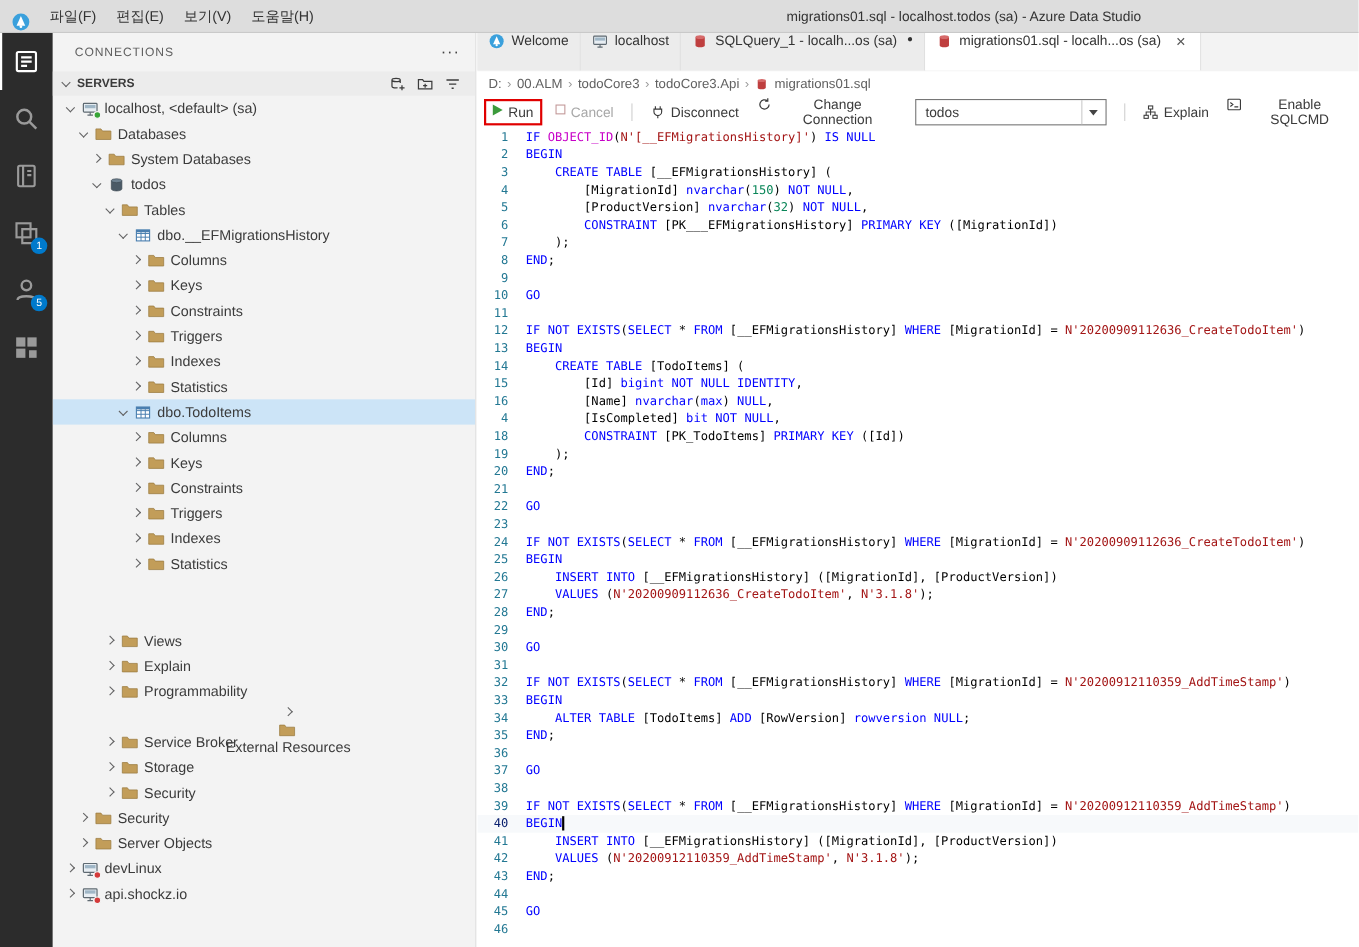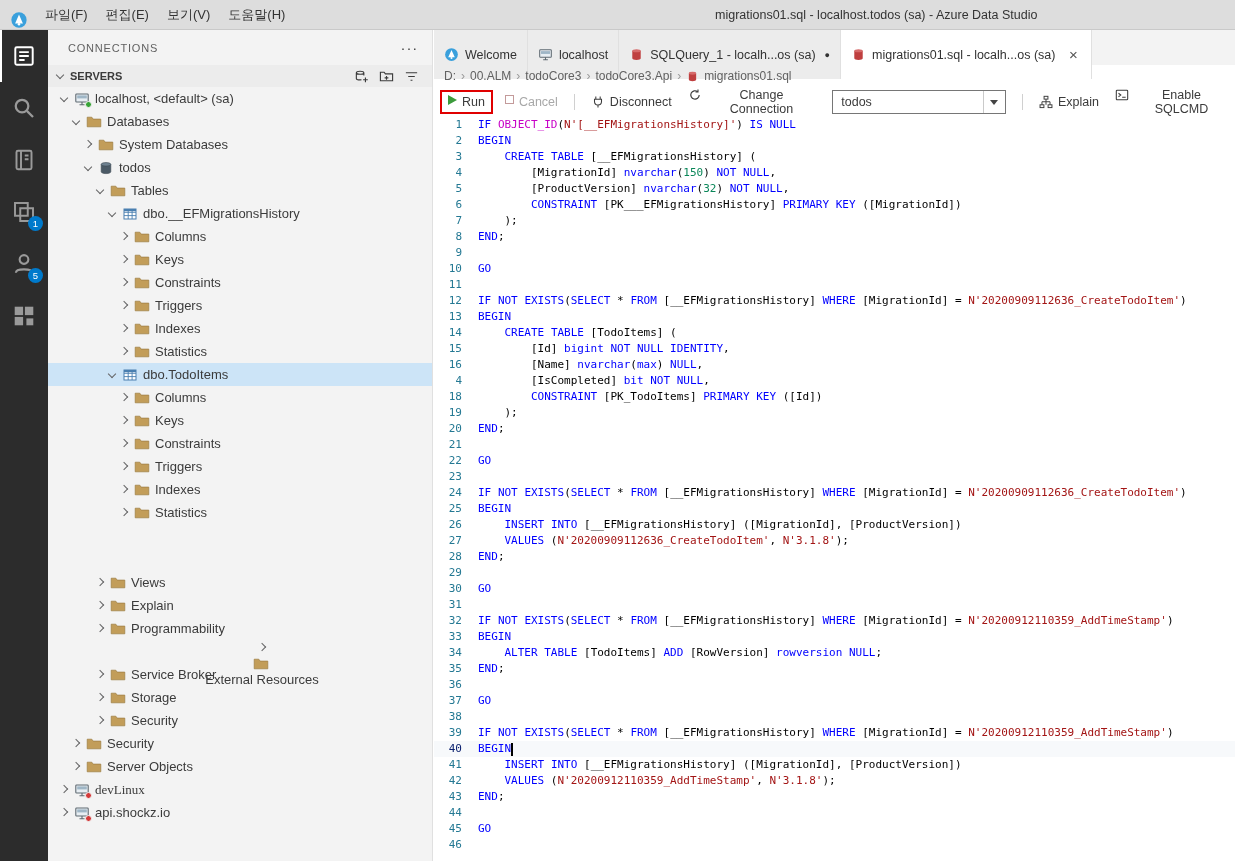--- a/index.html
+++ b/index.html
@@ -40,21 +40,21 @@
   .chev.right::before{transform:rotate(-45deg)}
   .chev.down::before{transform:rotate(45deg)}
   .tree-icon{width:16px;height:16px;margin:0 5px 0 2px;position:relative;flex:none}
   .tree-icon svg{width:16px;height:16px;display:block}
   .status-dot{position:absolute;width:7px;height:7px;border-radius:50%;right:-2px;bottom:-1px;border:1px solid #f3f3f3}
   .status-dot.on{background:#37a437}
   .status-dot.off{background:#d43a3a}
   
   .editor{position:absolute;left:434px;top:30px;right:0;bottom:0;background:#fff}
   .tabs{height:35px;background:#f3f3f3;display:flex}
-  .tab{display:flex;align-items:center;padding:0 10px;font-size:12.5px;color:#333;gap:6px;height:49px;
+  .tab{display:flex;align-items:flex-start;padding:0 10px;font-size:12.5px;color:#333;gap:6px;height:34px;
     background:#ececec;border-right:1px solid #e0e0e0;cursor:pointer;white-space:nowrap}
   .tab.active{background:#fff}
   .tab-icon svg{width:15px;height:15px;display:block}
   .dirty{font-size:9px;margin-left:3px;color:#333}
   .close{margin-left:4px;color:#555;font-size:15px;width:16px;text-align:center}
   .breadcrumb{height:22px;display:flex;align-items:center;font-size:12px;color:#616161;padding-left:10px;gap:5px;background:#fff}
   .bc-item{cursor:pointer}
   .bc-sep{color:#9a9a9a}
   .bc-icon svg{width:13px;height:13px;display:block}
   .toolbar{height:30px;display:flex;align-items:center;font-size:12.5px;color:#3b3b3b;padding-left:6px;gap:4px;background:#fff}
@@ -429,21 +429,21 @@
       </div>
       <div class="tree-row" style="padding-left: 20px;">
         <span class="chev right"></span>
         <span class="tree-icon">
           <svg viewBox="0 0 16 16">
             <path d="M1.2 3.2h4.6l1.4 1.9h7.6v7.7H1.2z" fill="#c29d59" stroke="#9c7d42" stroke-width="0.7"></path>
           </svg>
         </span>
         <span class="tree-label">Server Objects</span>
       </div>
-      <div class="tree-row" style="padding-left: 8px; font-family: Liberation Serif, serif;">
+      <div class="tree-row" style="padding-left: 8px;">
         <span class="chev right"></span>
         <span class="tree-icon">
           <svg viewBox="0 0 16 16">
             <rect x="1.8" y="3" width="12.4" height="8" rx="0.8" fill="#e8eef3" stroke="#5f6a72" stroke-width="1.1"></rect>
             <rect x="3.2" y="4.4" width="9.6" height="3" fill="#9fb6c6"></rect>
             <path d="M5.5 13.7h5M8 11v2.5" stroke="#5f6a72" stroke-width="1.1"></path>
           </svg>
           <span class="status-dot off"></span>
         </span>
         <span class="tree-label">devLinux</span>

